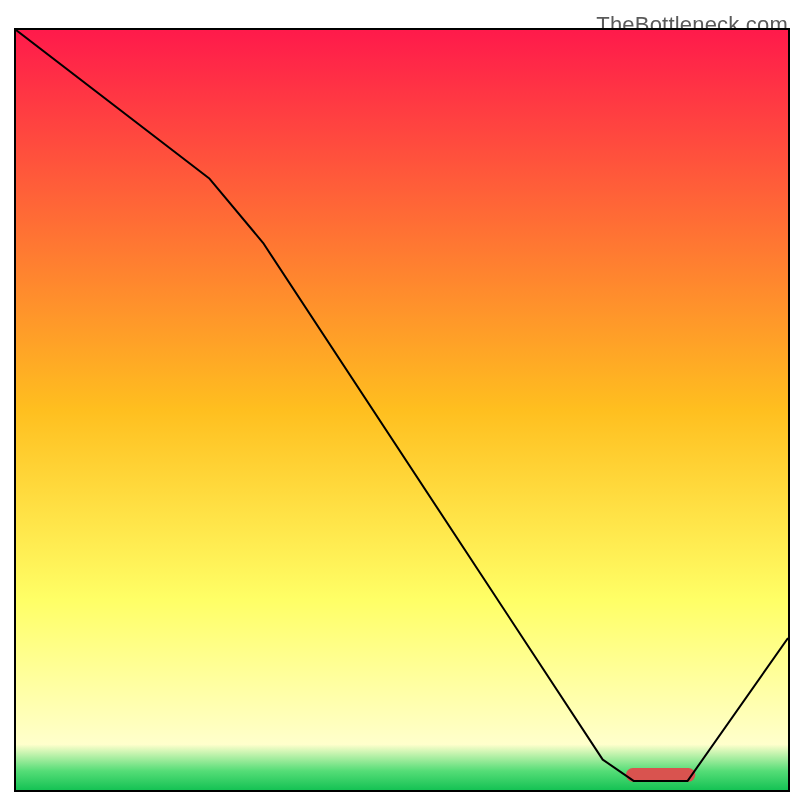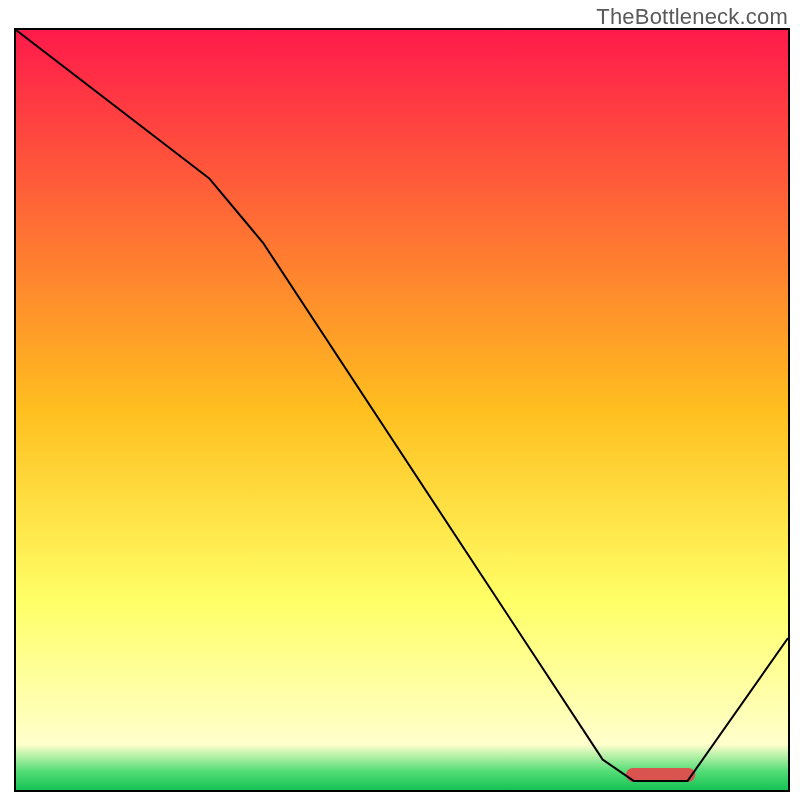--- a/index.html
+++ b/index.html
@@ -6,21 +6,21 @@
     margin: 0;
     padding: 0;
     width: 800px;
     height: 800px;
     position: relative;
     background: #fff;
     font-family: Arial, Helvetica, sans-serif;
   }
   .watermark {
     position: absolute;
-    top: 4px;
+    top: 12px;
     right: 12px;
     color: #5a5a5a;
     font-size: 22px;
     font-weight: 400;
     letter-spacing: 0.2px;
   }
   .plot {
     position: absolute;
     left: 14px;
     top: 28px;

